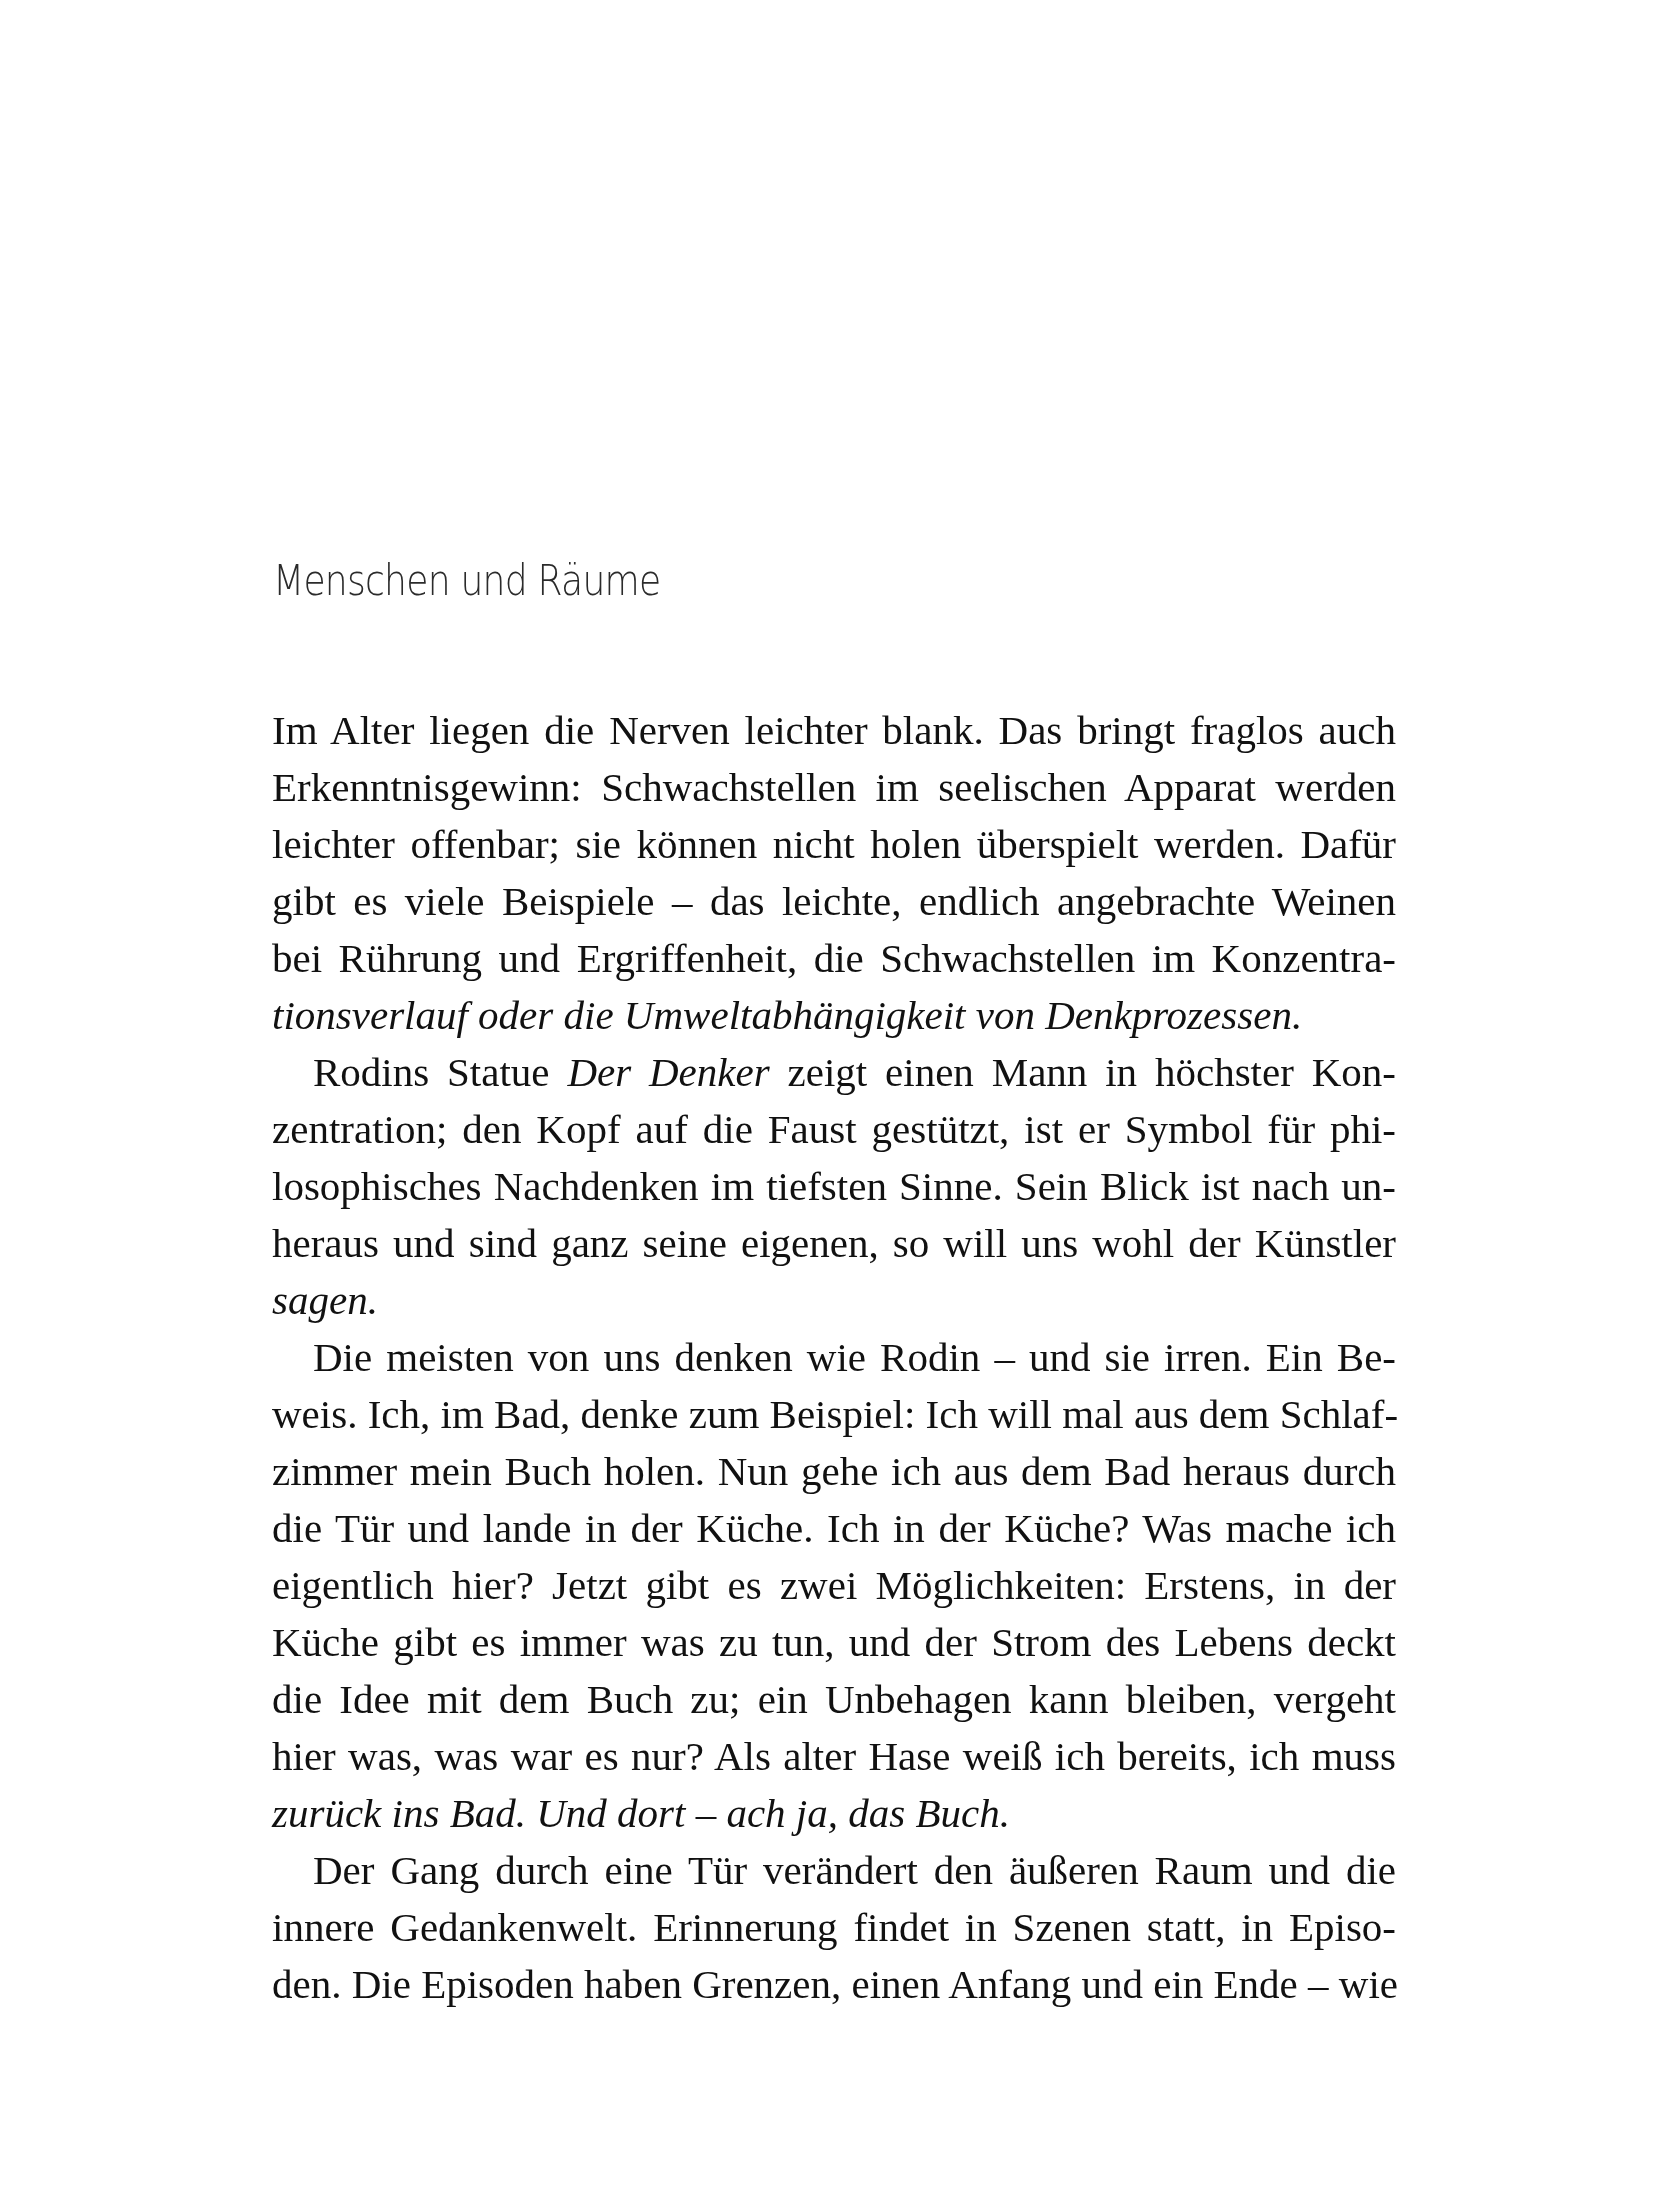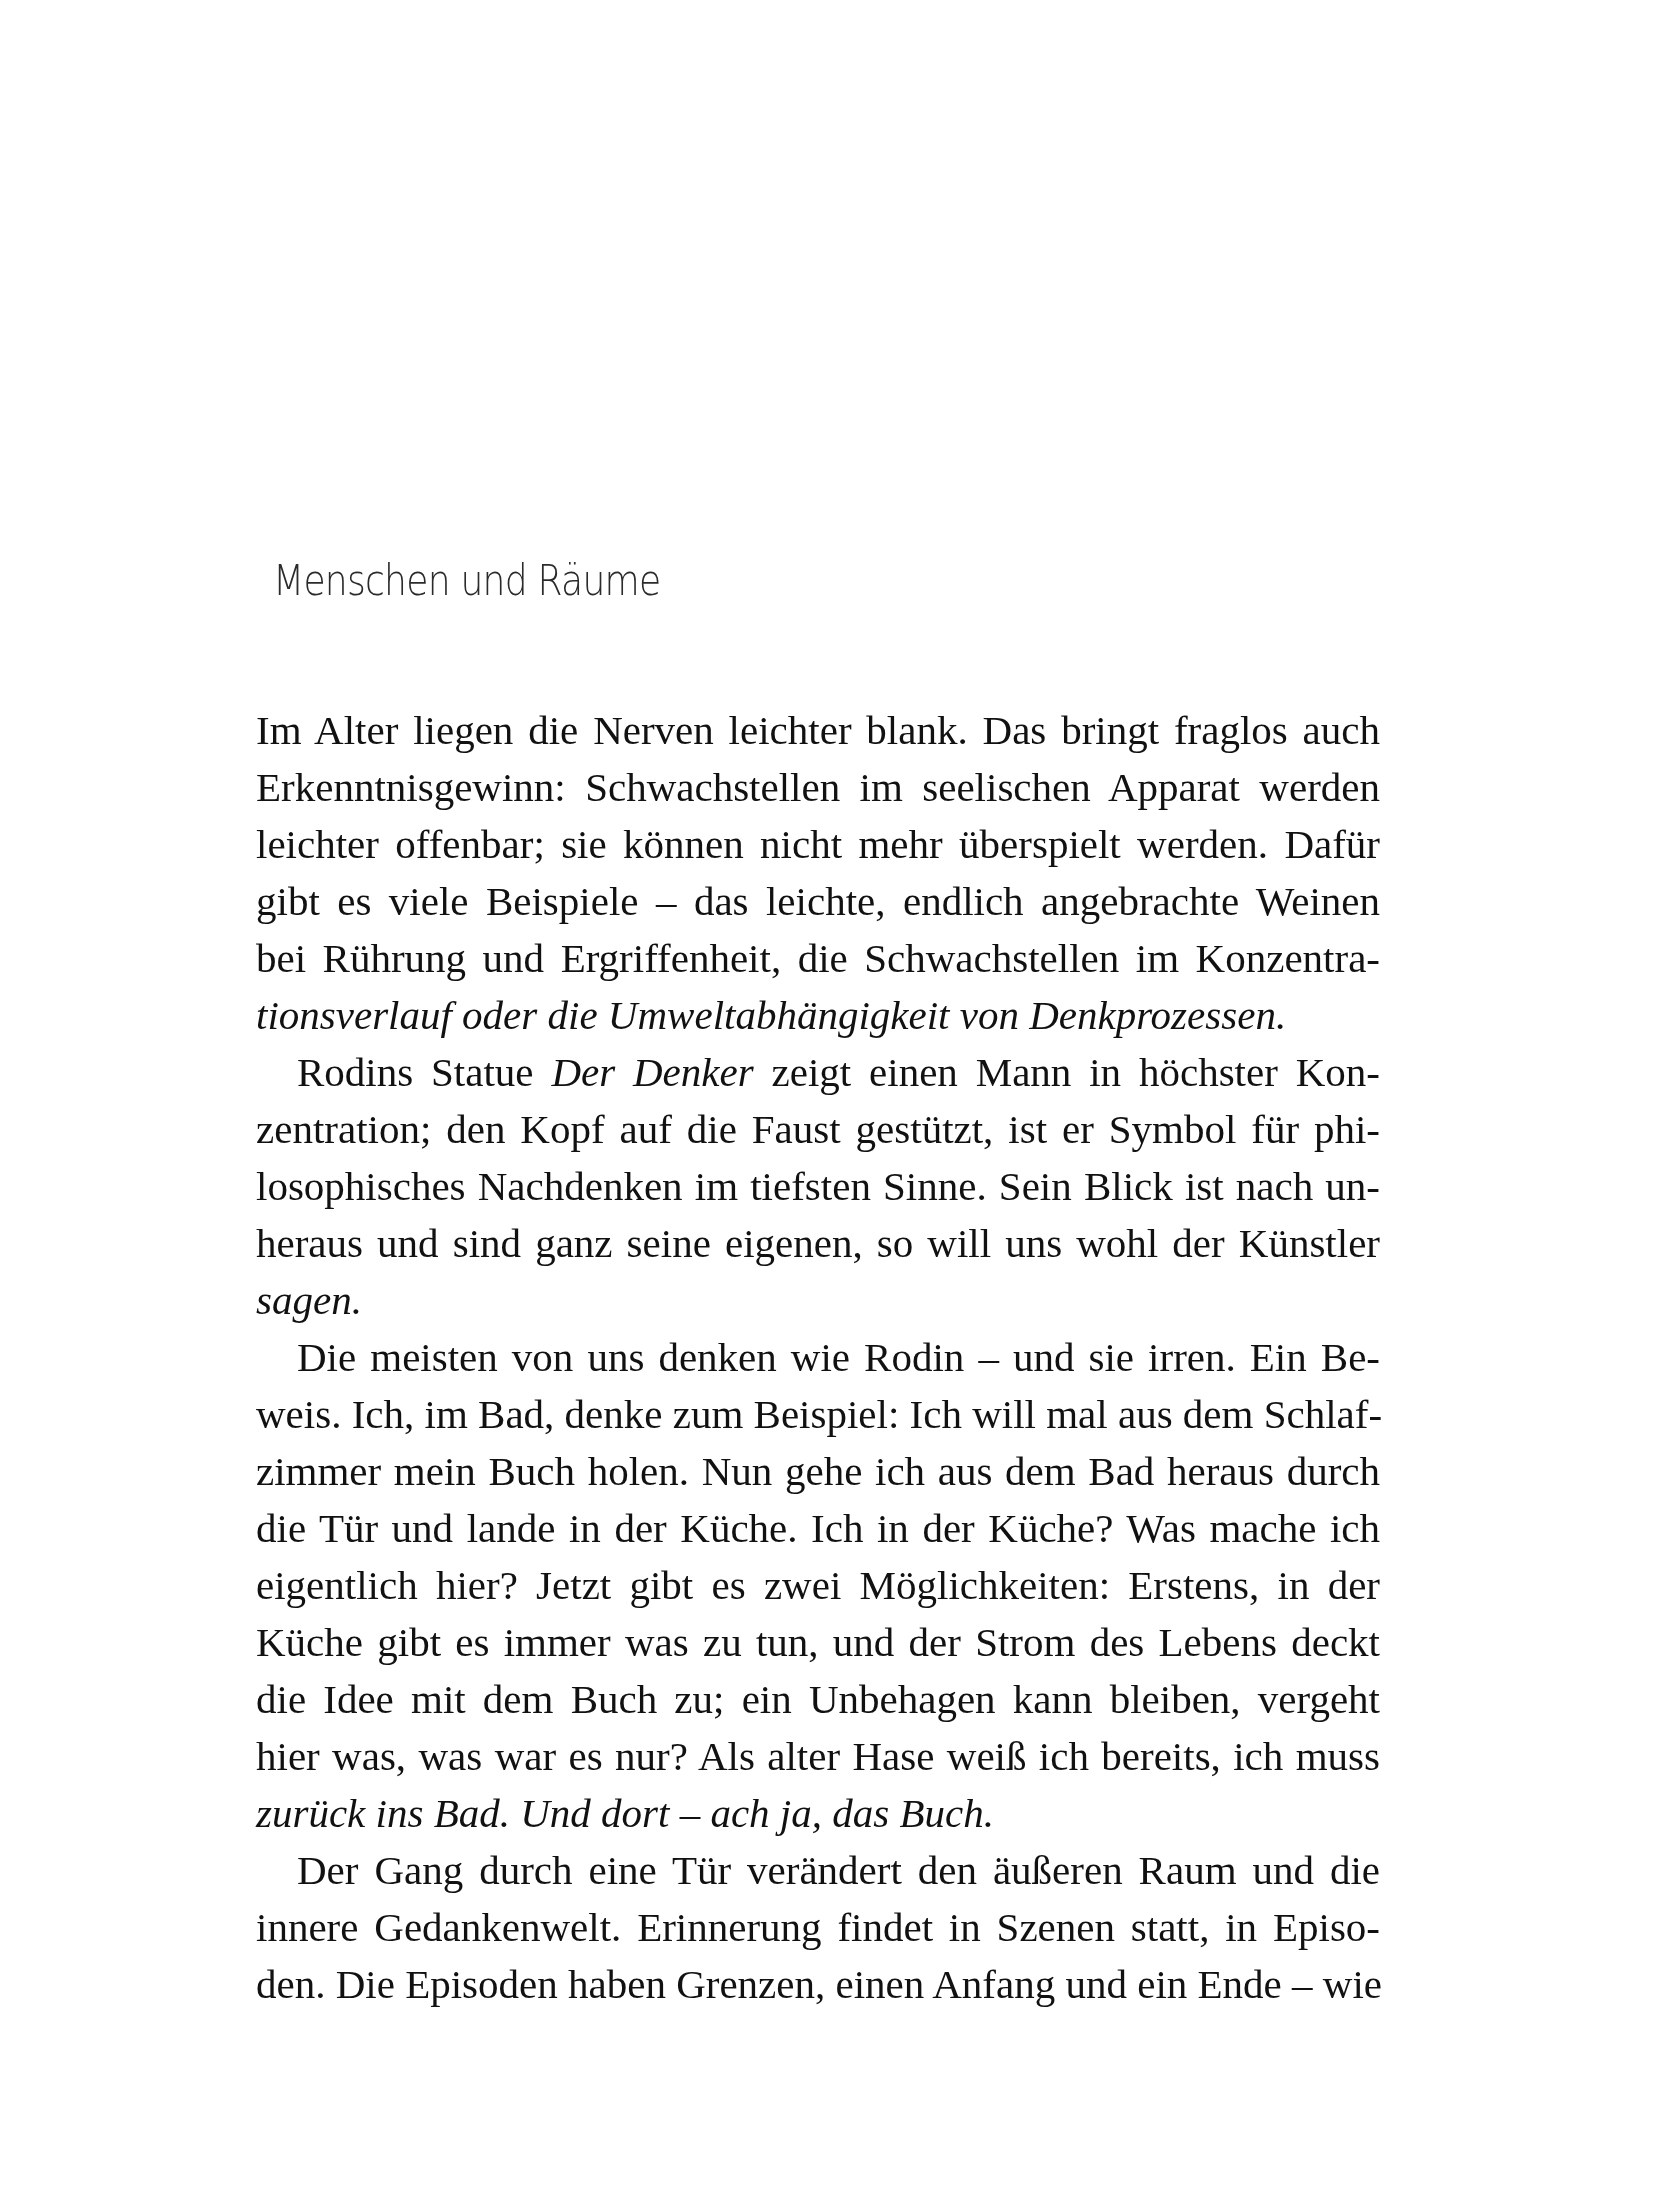--- a/index.html
+++ b/index.html
@@ -30,21 +30,21 @@
     font-size: 42px;
     line-height: 53px;
     color: #2b2b2b;
     letter-spacing: -0.9px;
     white-space: nowrap;
     transform: scaleX(0.86);
     transform-origin: left top;
   }
   .body-text {
     position: absolute;
-    left: 256px;
+    left: 272px;
     top: 702px;
     width: 1124px;
     font-family: "Liberation Serif", serif;
     font-size: 41px;
     line-height: 57px;
     color: #111111;
   }
   .line {
     display: block;
     height: 57px;
@@ -68,21 +68,21 @@
 
 <div class="page">
 
   <h2 class="chapter-heading">Menschen und Räume</h2>
 
   <div class="body-text">
 
     <div>
       <span class="line">Im Alter liegen die Nerven leichter blank. Das bringt fraglos auch</span>
       <span class="line">Erkenntnisgewinn: Schwachstellen im seelischen Apparat werden</span>
-      <span class="line">leichter offenbar; sie können nicht mehr überspielt werden. Dafür</span>
+      <span class="line">leichter offenbar; sie können nicht holen überspielt werden. Dafür</span>
       <span class="line">gibt es viele Beispiele – das leichte, endlich angebrachte Weinen</span>
       <span class="line">bei Rührung und Ergriffenheit, die Schwachstellen im Konzentra-</span>
       <span class="line last">tionsverlauf oder die Umweltabhängigkeit von Denkprozessen.</span>
     </div>
 
     <div>
       <span class="line indent"><span>Rodins Statue </span><em>Der Denker</em><span> zeigt einen Mann in höchster Kon-</span></span>
       <span class="line">zentration; den Kopf auf die Faust gestützt, ist er Symbol für phi-</span>
       <span class="line">losophisches Nachdenken im tiefsten Sinne. Sein Blick ist nach un-</span>
       <span class="line">heraus und sind ganz seine eigenen, so will uns wohl der Künstler</span>

